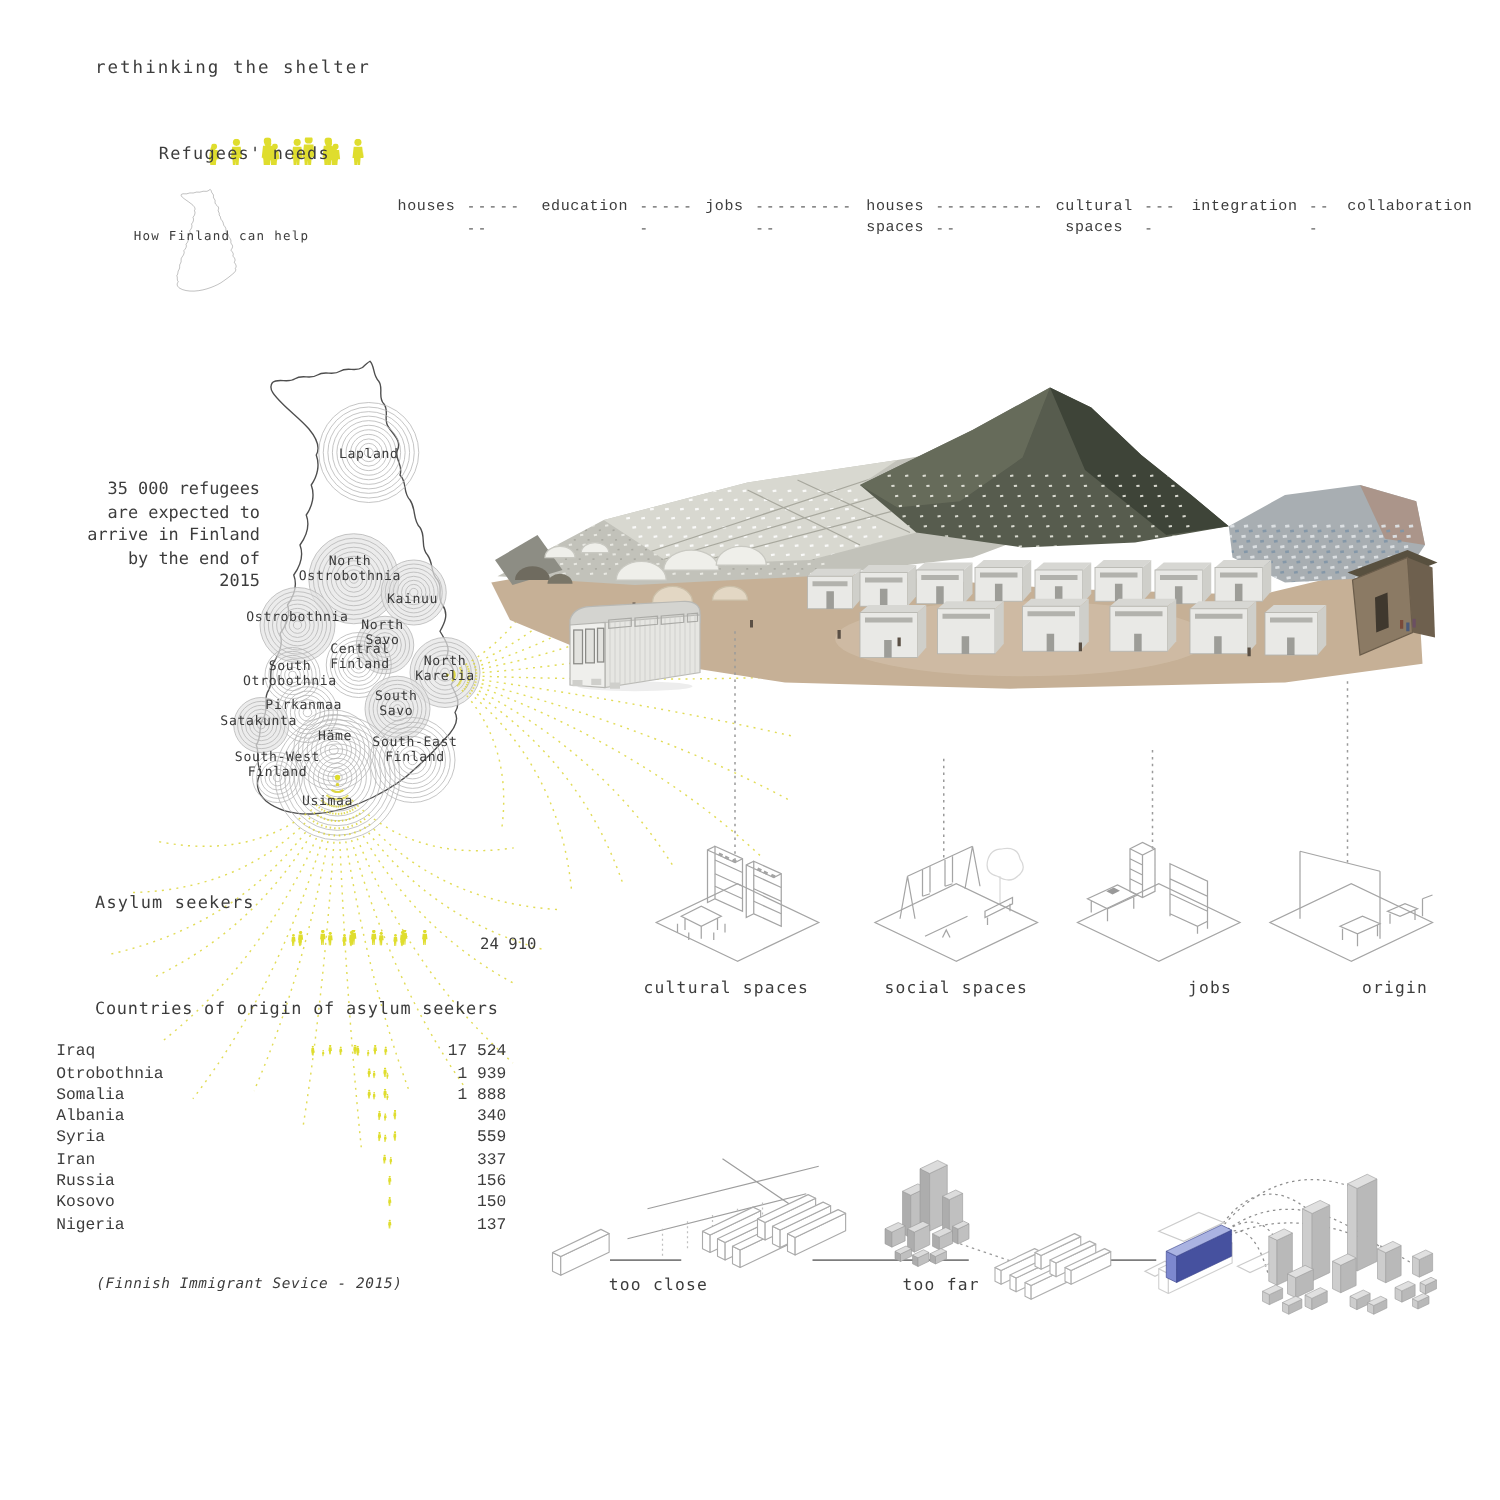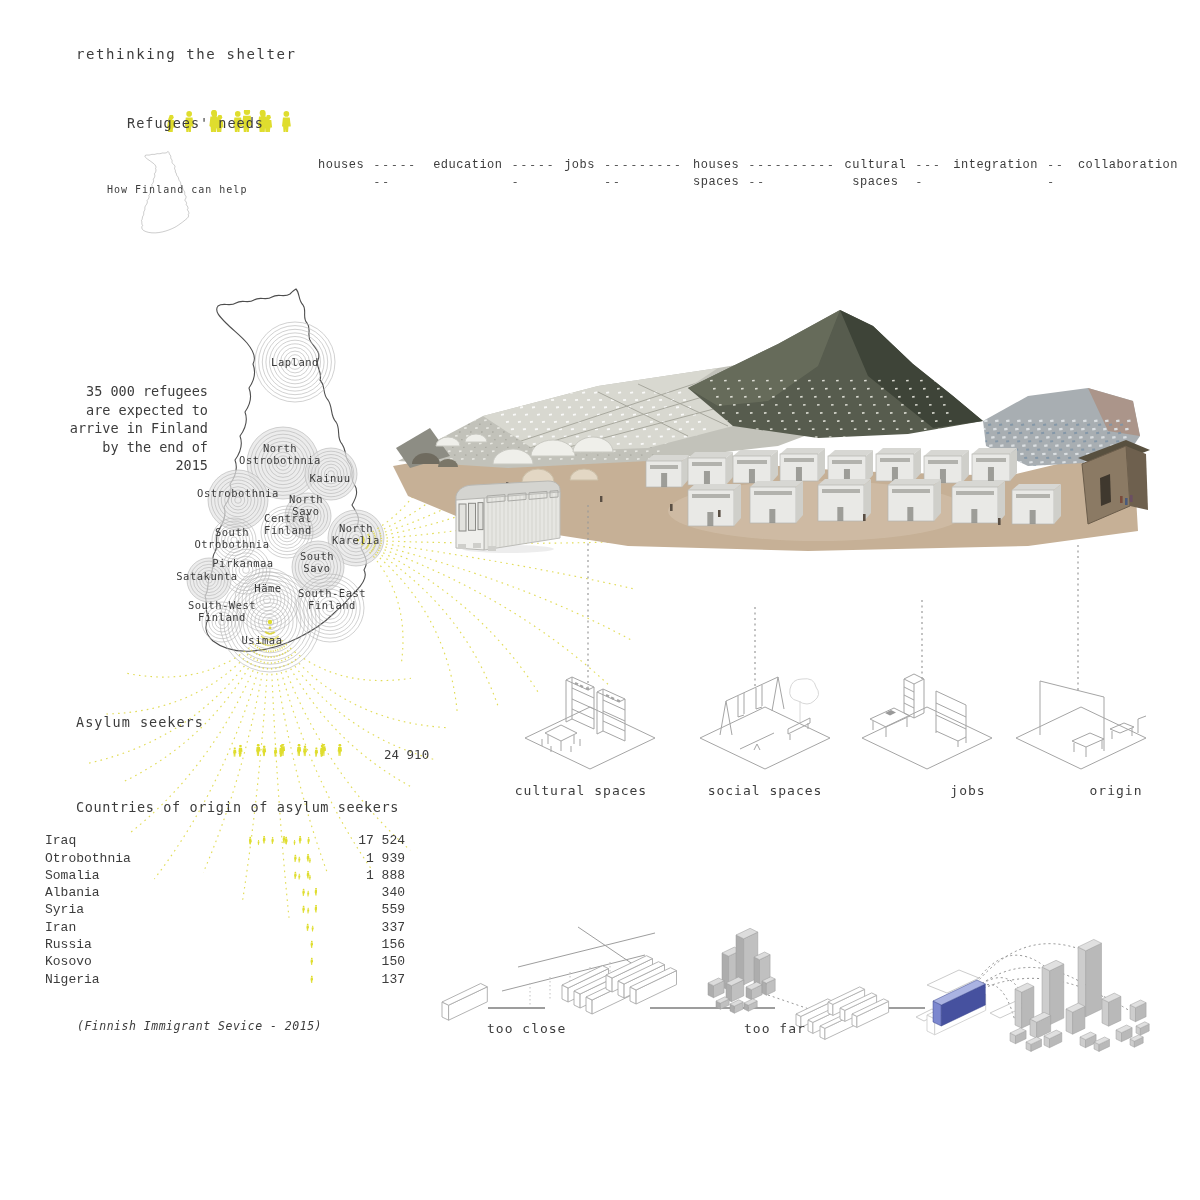--- a/index.html
+++ b/index.html
@@ -19,21 +19,21 @@
   #asylum-total{left:352px;top:747px;font-size:12.5px;}
   #countries-h{left:44px;top:799px;font-size:13.5px;letter-spacing:.6px;}
   #ctable{position:absolute;left:45px;top:831px;width:360px;}
   .crow{display:flex;align-items:flex-end;height:17.3px;font-size:13px;font-family:Liberation Mono, monospace;}
   .cname{flex:0 0 150px;}
   .cpicto{flex:1;display:flex;justify-content:flex-end;align-items:flex-end;padding-right:24px;}
   .cval{flex:0 0 64px;text-align:right;}
   #source{left:45px;top:1019px;font-size:11.5px;font-style:italic;letter-spacing:.5px;}
   .flabel{position:absolute;width:170px;text-align:center;font-size:13px;letter-spacing:1px;top:783px;}
   #tooclose{left:455px;top:1021px;font-size:13px;letter-spacing:1px;}
-  #toofar{left:712px;top:1021px;font-size:13px;letter-spacing:1px;}
+  #toofar{left:690px;top:1021px;font-size:13px;letter-spacing:1px;}
   .abs{position:absolute;}
 </style>
 </head>
 <body>
 
 <div class="canvas">
 
   <svg width="0" height="0" style="position:absolute" aria-hidden="true">
     <defs>
       <symbol id="pf" viewBox="0 0 8 18">

